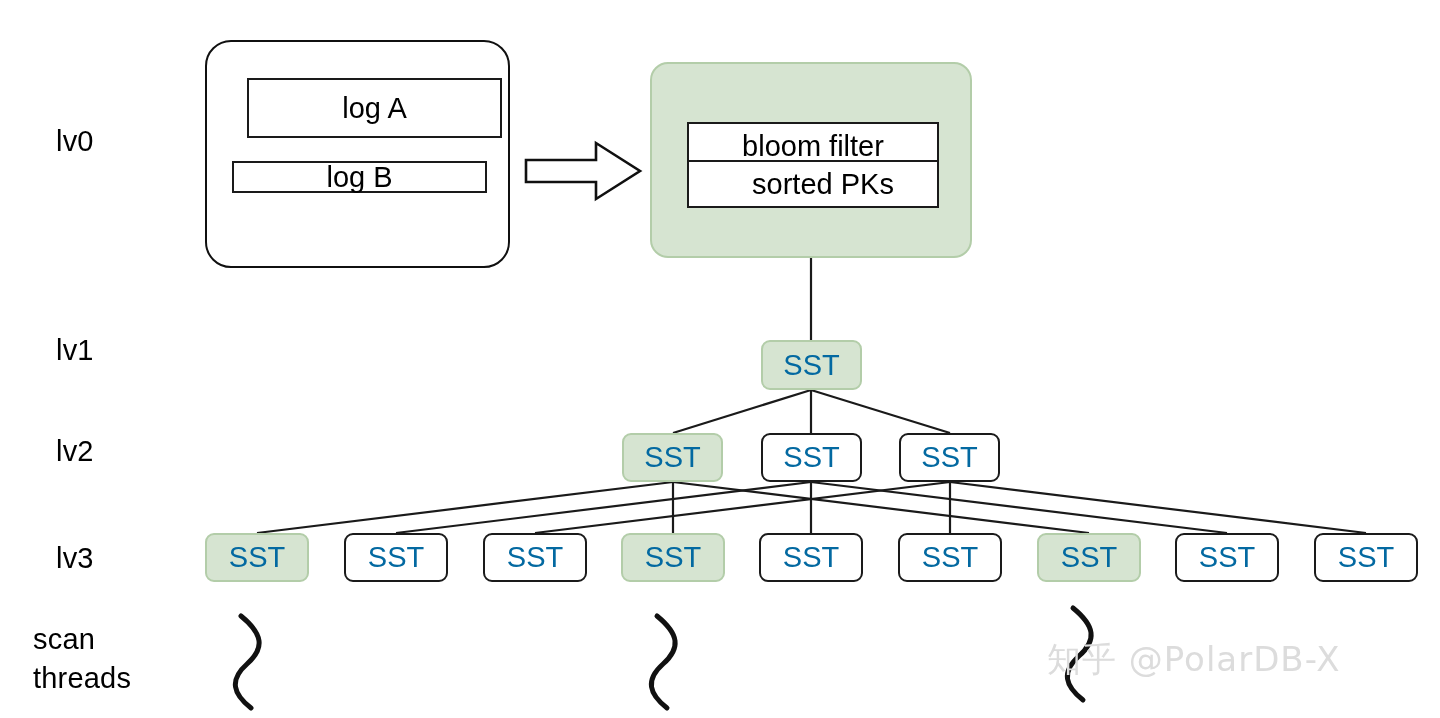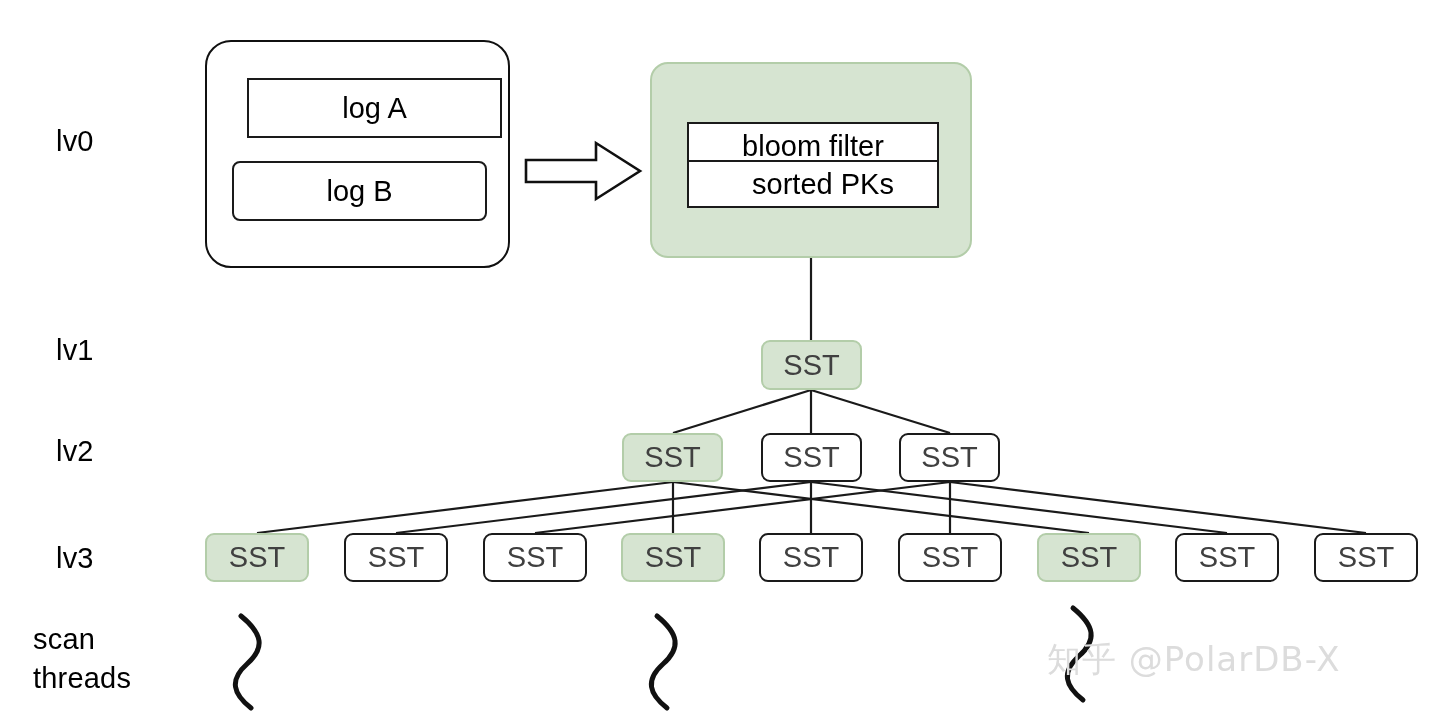--- a/index.html
+++ b/index.html
@@ -37,21 +37,21 @@
   .node {
     position: absolute;
     box-sizing: border-box;
     display: flex;
     align-items: center;
     justify-content: center;
     border-radius: 9px;
     border: 2px solid #1a1a1a;
     background: #ffffff;
     font-size: 29px;
-    color: #404040;
+    color: #0369a1;
     z-index: 3;
   }
   .node.green {
     background: #d6e4d1;
     border-color: #b3cda9;
   }
   .logcache {
     position: absolute;
     box-sizing: border-box;
     border: 2.5px solid #101010;
@@ -137,21 +137,21 @@
   <div class="lvl-label" style="left:56px; top:434px;">lv2</div>
   <div class="lvl-label" style="left:56px; top:541px;">lv3</div>
 
   <div class="lvl-label" style="left:33px; top:622px;">scan</div>
   <div class="lvl-label" style="left:33px; top:661px;">threads</div>
 
   <div class="logcache" style="left:205px; top:40px; width:305px; height:228px;">
     <div class="slot" style="left:40px; top:36px; width:255px; height:60px;">
       <span>log A</span>
     </div>
-    <div class="slot" style="left:25px; top:119px; width:255px; height:60px;border-radius:8px;">
+    <div class="slot" style="left:25px; top:119px; width:255px; height:32px;">
       <span>log B</span>
     </div>
   </div>
 
   <svg class="arrow-svg" style="left:524px; top:140px;" width="120" height="62" viewBox="0 0 120 62" xmlns="http://www.w3.org/2000/svg">
     <path d="M2,20 L72,20 L72,3 L116,31 L72,59 L72,42 L2,42 Z" fill="#ffffff" stroke="#101010" stroke-width="2.6" stroke-linejoin="miter"></path>
   </svg>
 
   <div class="pkfilter" style="left:650px; top:62px; width:322px; height:196px;">
     <div class="slot" style="left:35px; top:30px; width:252px; height:48px;margin-top:28px;">

